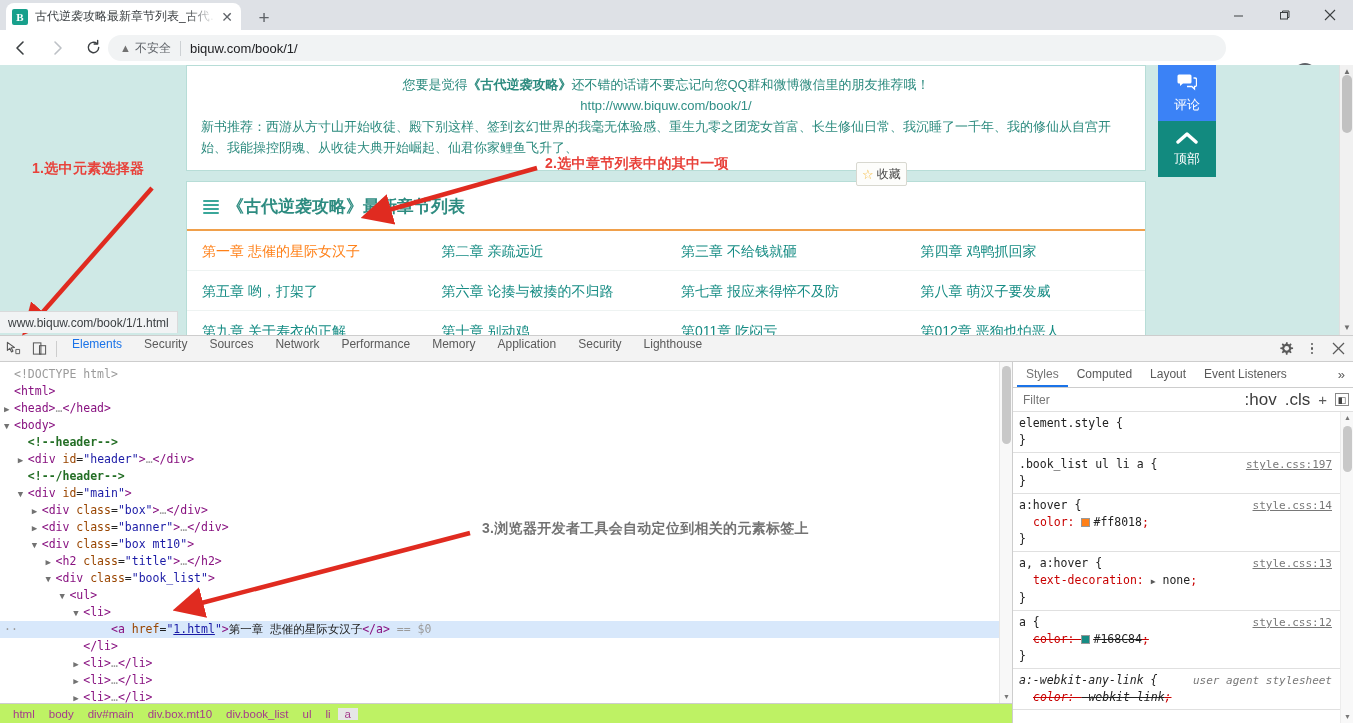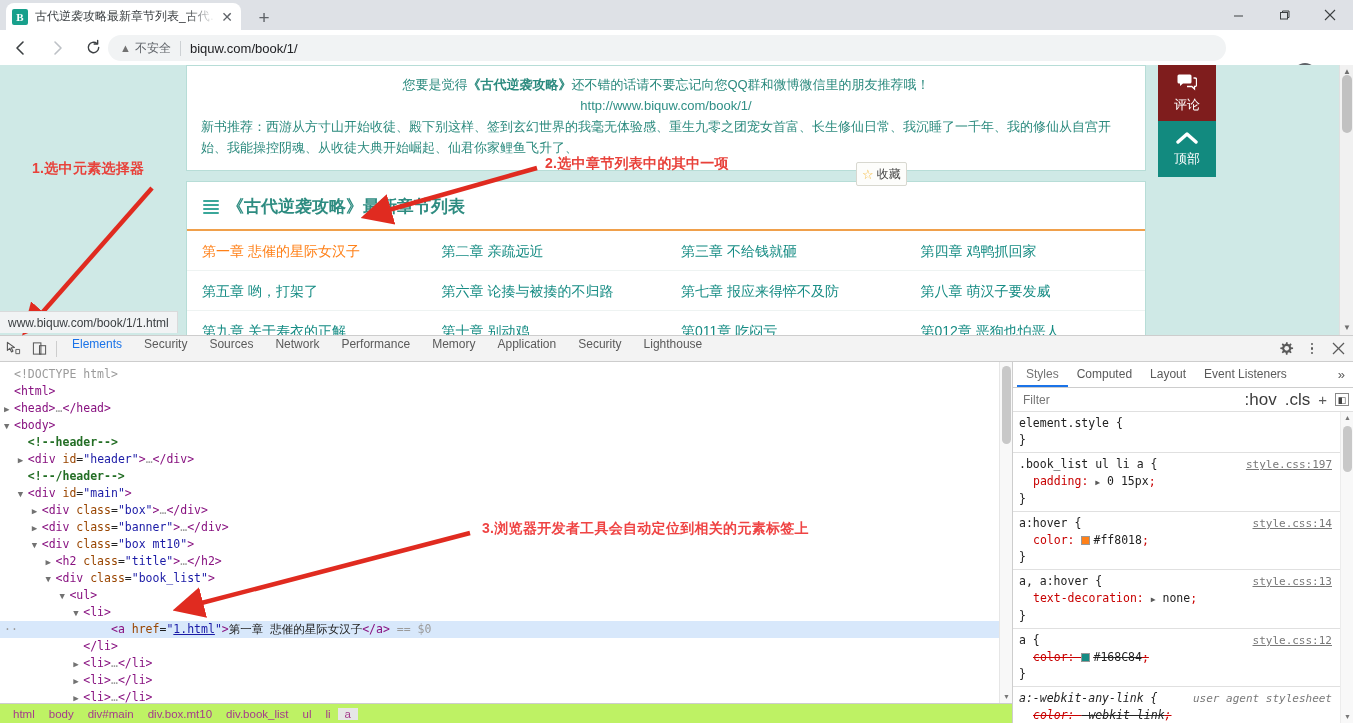--- a/index.html
+++ b/index.html
@@ -156,32 +156,32 @@
   .book-list li.hl a { color: #ff8018; }
 
   .side-float {
     position: absolute; left: 1158px; top: 0px; width: 58px; z-index: 6;
   }
   .side-btn {
     width: 58px; height: 56px; color: #ffffff;
     display: flex; flex-direction: column; align-items: center;
     justify-content: center; font-size: 13px;
   }
-  .side-btn.comments { background: #7f1d1d; }
+  .side-btn.comments { background: #3b82f6; }
   .side-btn.top { background: #128a7f; }
   .side-btn .gi { font-size: 17px; line-height: 17px; margin-bottom: 2px; }
 
   
   .anno {
     position: absolute; color: #e8413a; font-size: 14px; font-weight: bold;
     white-space: nowrap; z-index: 9; letter-spacing: .3px;
   }
   .anno1 { left: 32px; top: 160px; }
   .anno2 { left: 545px; top: 155px; }
-  .anno3 { left: 482px; top: 520px; color: #ef4444; }
+  .anno3 { left: 482px; top: 520px; color: #737373; }
   .arrow-svg { position: absolute; z-index: 8; pointer-events: none; }
 
   .status-url {
     position: absolute; left: 0; top: 311px; height: 22px;
     background: #f1f3f4; border-top: 1px solid #d9dadb; border-right: 1px solid #d9dadb;
     font-size: 12px; color: #3c4043; padding: 0 8px;
     display: flex; align-items: center; z-index: 9;
   }
 
   
@@ -604,21 +604,20 @@
           <span class="st-dock">◧</span>
         </div>
         <div class="st-rules" id="st-rules">
             <div class="st-rule">
               <div class="sel-txt">element.style {</div>
               <div>}</div>
             </div>
             <div class="st-rule">
               <div class="sel-txt">.book_list ul li a {</div>
               <span class="src">style.css:197</span>
-              <span class="prop">padding: <span class="arrowc">▶</span> <span class="pv">0 15px</span>;</span>
               <div>}</div>
             </div>
             <div class="st-rule">
               <div class="sel-txt">a:hover {</div>
               <span class="src">style.css:14</span>
               <span class="prop">color: <span class="swatch" style="background:#ff8018"></span><span class="pv">#ff8018</span>;</span>
               <div>}</div>
             </div>
             <div class="st-rule">
               <div class="sel-txt">a, a:hover {</div>

